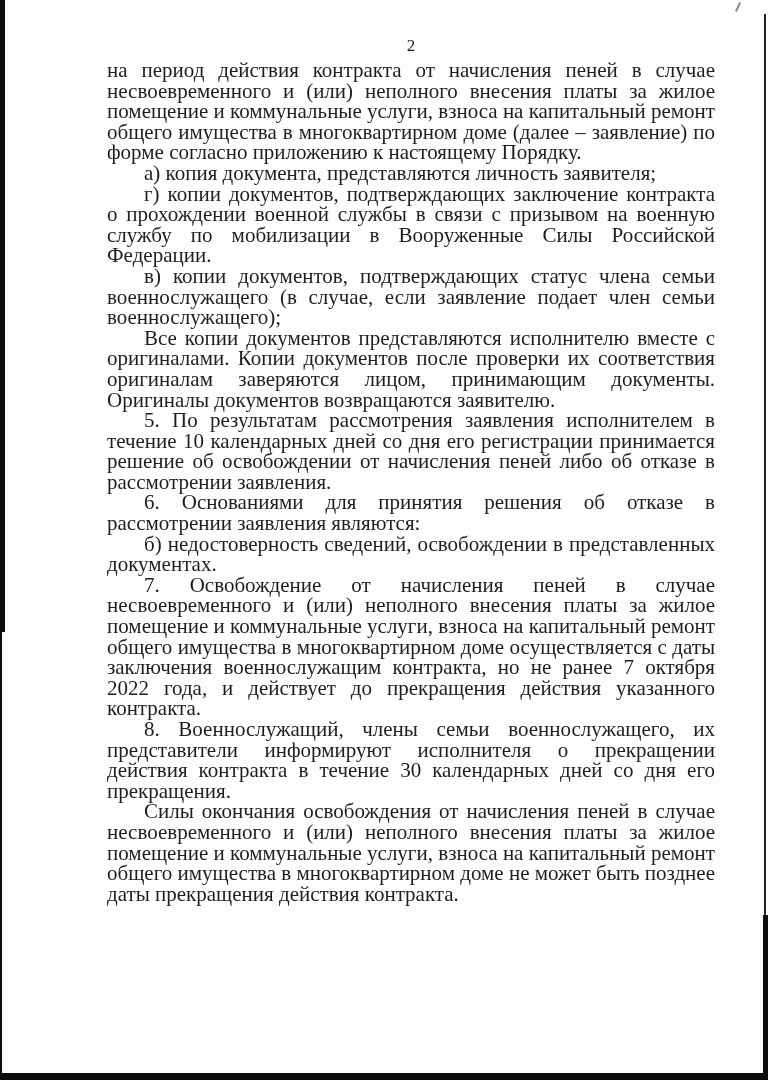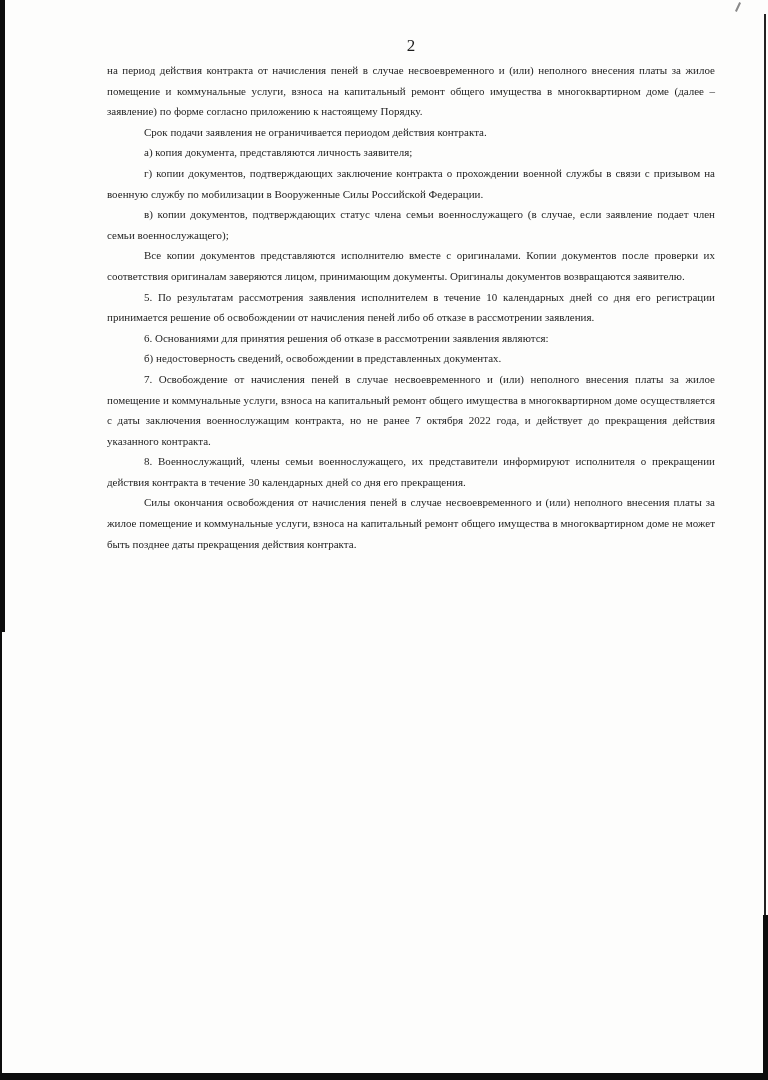--- a/index.html
+++ b/index.html
@@ -34,21 +34,21 @@
     position: absolute;
     left: 107px; top: 36px;
     width: 608px;
     text-align: center;
     font-size: 17px;
   }
   .content {
     position: absolute;
     left: 107px; top: 60px;
     width: 608px;
-    font-size: 11px;
+    font-size: 21px;
     line-height: 20.6px;
     text-align: justify;
   }
   .content p {
     margin: 0;
     padding: 0;
     text-indent: 37px;
   }
   .content p.cont {
     text-indent: 0;
@@ -63,21 +63,20 @@
   <div class="edge edge-left-thin"></div>
   <div class="edge edge-right-thin"></div>
   <div class="edge edge-right-thick"></div>
   <div class="edge edge-bottom"></div>
   <div class="tick"></div>
 
   <div class="page-number">2</div>
 
   <div class="content">
     <p class="cont">на период действия контракта от начисления пеней в случае несвоевременного и (или) неполного внесения платы за жилое помещение и коммунальные услуги, взноса на капитальный ремонт общего имущества в многоквартирном доме (далее – заявление) по форме согласно приложению к настоящему Порядку.</p>
-    <p>Срок подачи заявления не ограничивается периодом действия контракта.</p>
     <p>а) копия документа, представляются личность заявителя;</p>
     <p>г) копии документов, подтверждающих заключение контракта о прохождении военной службы в связи с призывом на военную службу по мобилизации в Вооруженные Силы Российской Федерации.</p>
     <p>в) копии документов, подтверждающих статус члена семьи военнослужащего (в случае, если заявление подает член семьи военнослужащего);</p>
     <p>Все копии документов представляются исполнителю вместе с оригиналами. Копии документов после проверки их соответствия оригиналам заверяются лицом, принимающим документы. Оригиналы документов возвращаются заявителю.</p>
     <p>5. По результатам рассмотрения заявления исполнителем в течение 10 календарных дней со дня его регистрации принимается решение об освобождении от начисления пеней либо об отказе в рассмотрении заявления.</p>
     <p>6. Основаниями для принятия решения об отказе в рассмотрении заявления являются:</p>
     <p>б) недостоверность сведений, освобождении в представленных документах.</p>
     <p>7. Освобождение от начисления пеней в случае несвоевременного и (или) неполного внесения платы за жилое помещение и коммунальные услуги, взноса на капитальный ремонт общего имущества в многоквартирном доме осуществляется с даты заключения военнослужащим контракта, но не ранее 7 октября 2022 года, и действует до прекращения действия указанного контракта.</p>
     <p>8. Военнослужащий, члены семьи военнослужащего, их представители информируют исполнителя о прекращении действия контракта в течение 30 календарных дней со дня его прекращения.</p>
     <p>Силы окончания освобождения от начисления пеней в случае несвоевременного и (или) неполного внесения платы за жилое помещение и коммунальные услуги, взноса на капитальный ремонт общего имущества в многоквартирном доме не может быть позднее даты прекращения действия контракта.</p>

